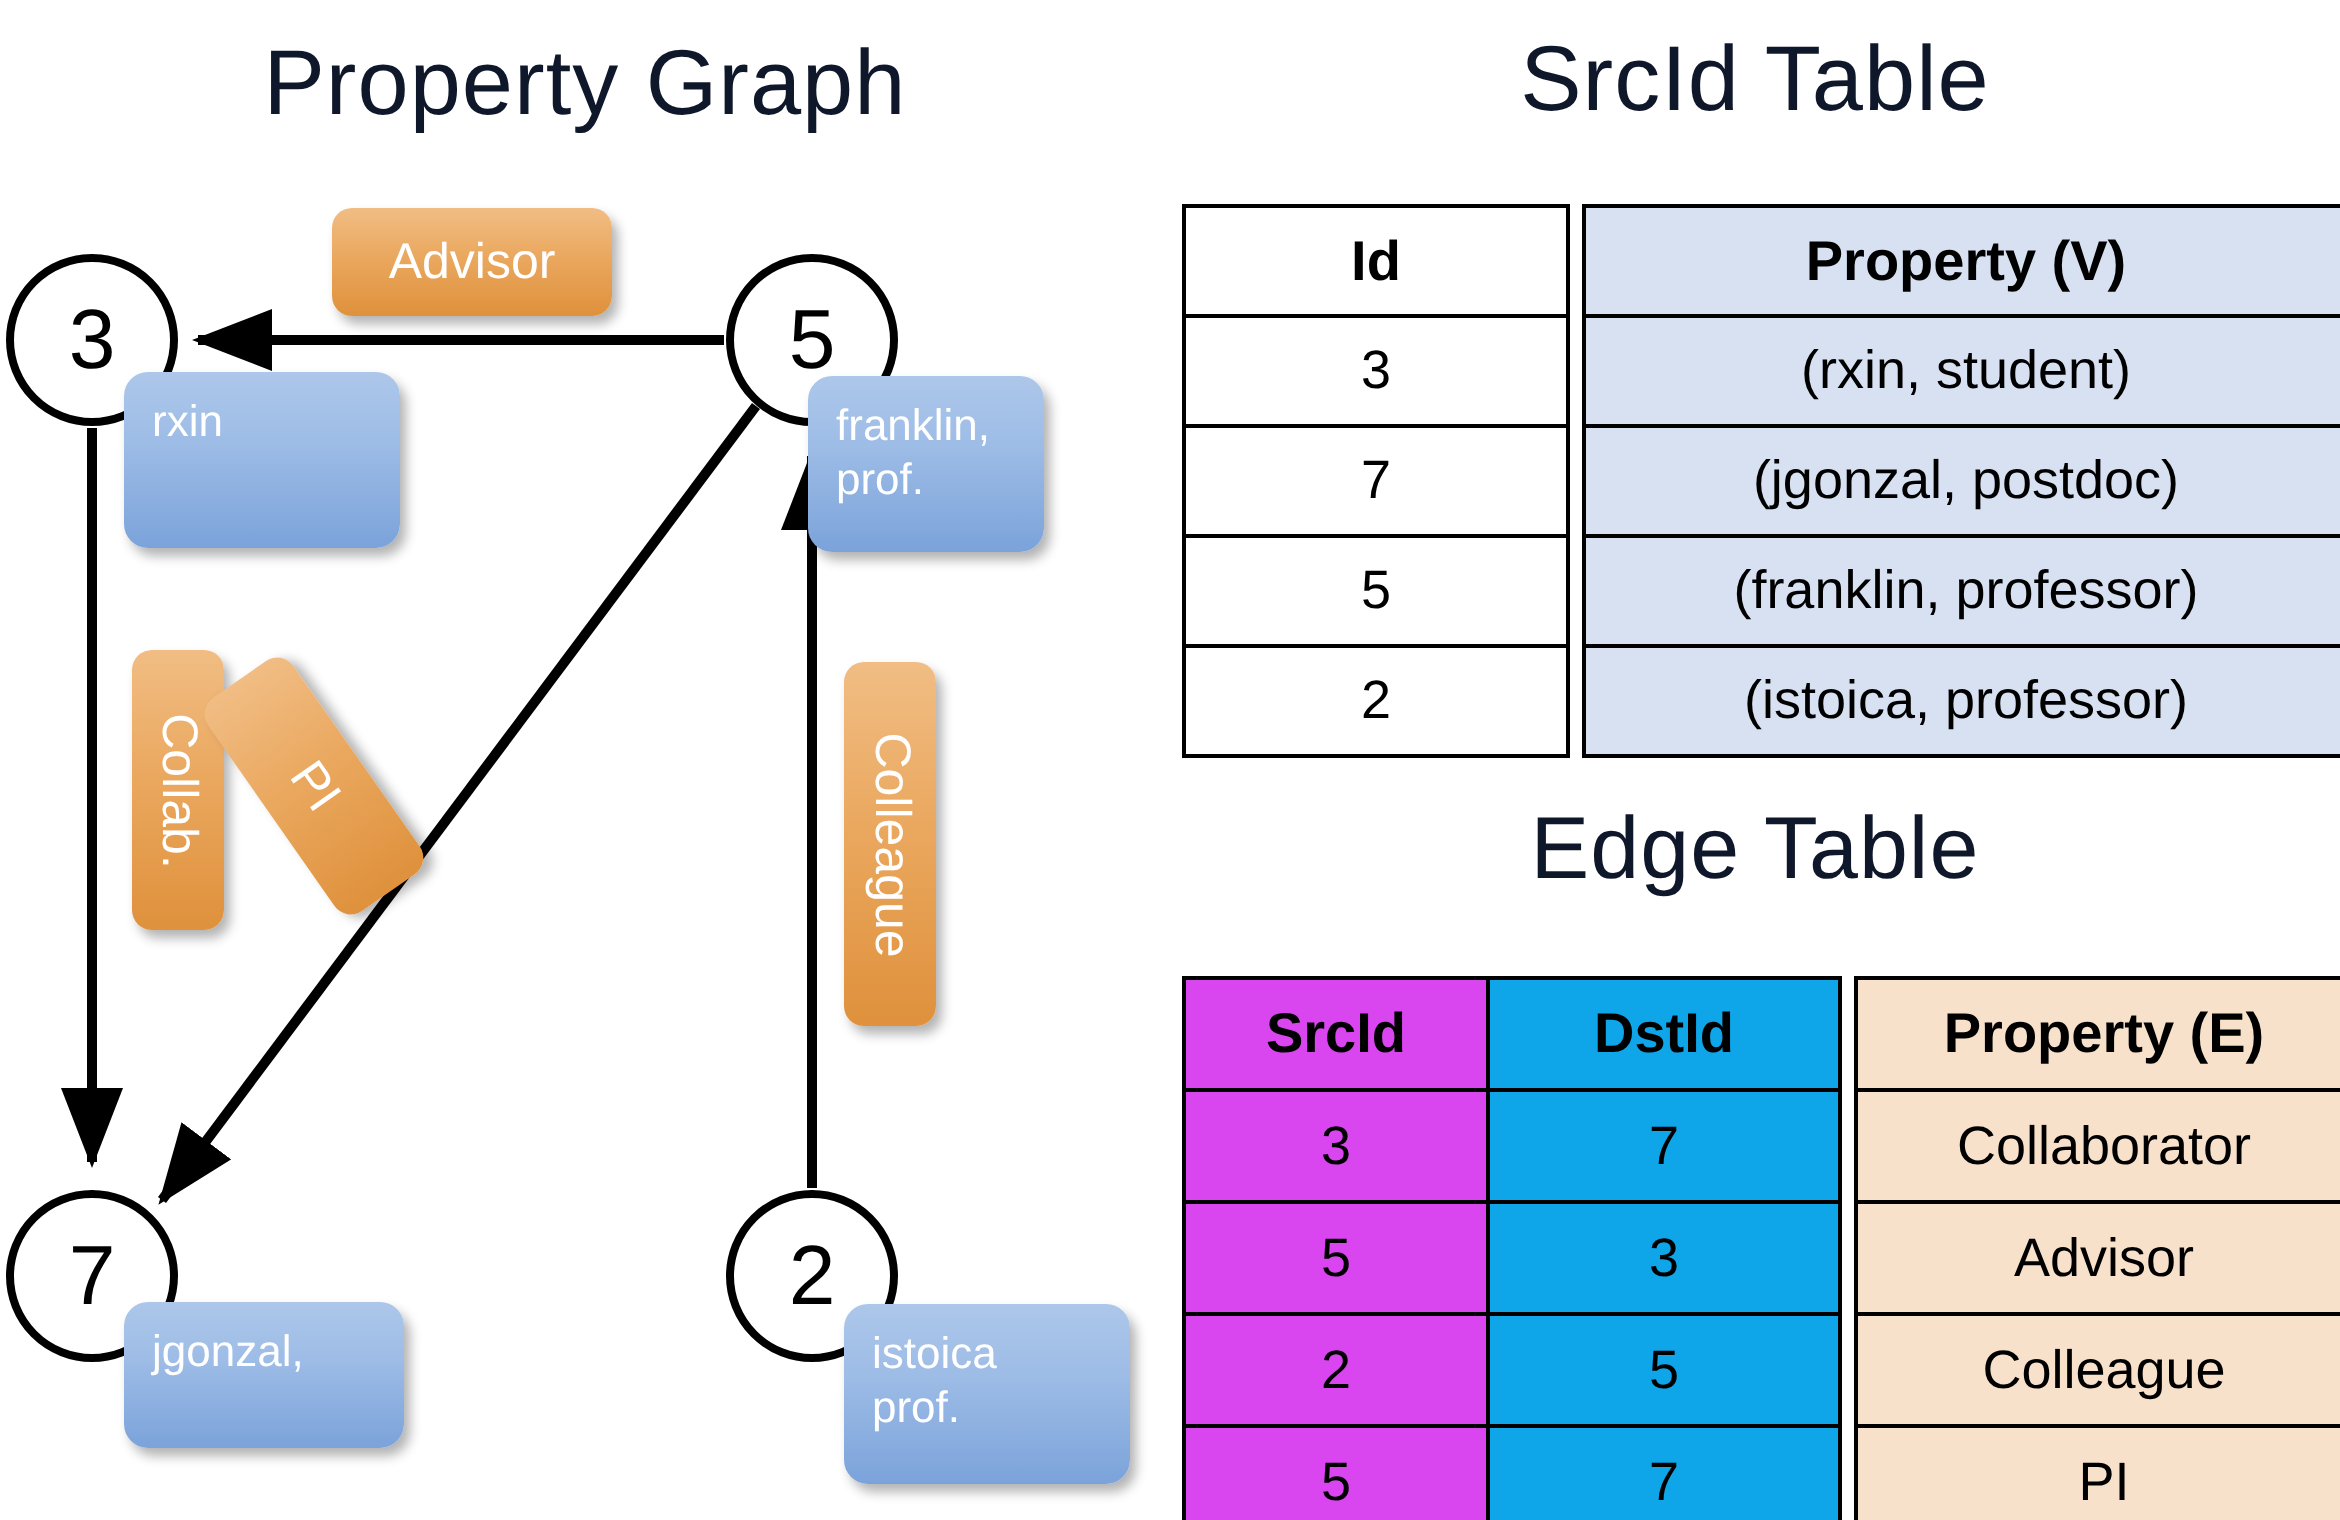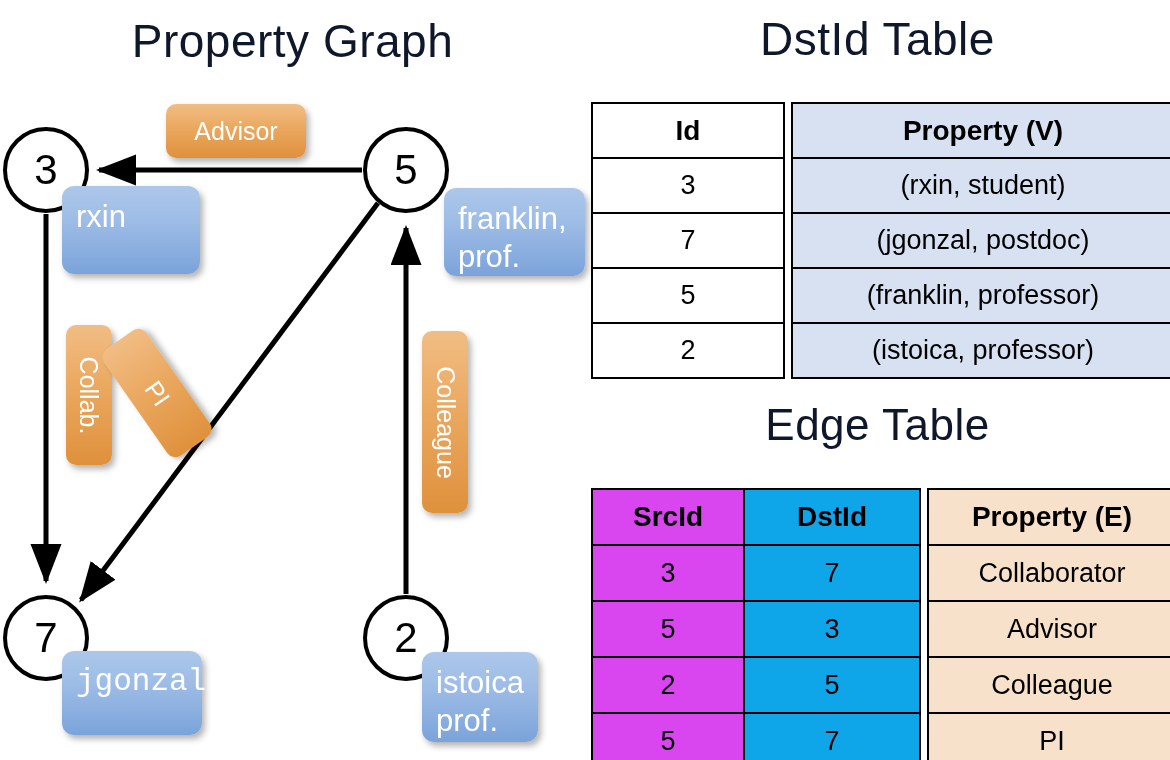--- a/index.html
+++ b/index.html
@@ -63,31 +63,31 @@
   #node-7 { left: 3px;   top: 595px; }
   #node-2 { left: 363px; top: 595px; }
 
   
   .prop-box {
     position: absolute;
     border-radius: 12px;
     background: linear-gradient(to bottom, #adc7ea 0%, #9dbce6 40%, #7ba3da 100%);
     box-shadow: 3px 4px 6px rgba(0,0,0,0.30);
     color: #ffffff;
-    font-size: 31px;
+    font-size: 22px;
     font-weight: 300;
     line-height: 1.22;
     padding: 12px 0 0 14px;
     box-sizing: border-box;
     z-index: 5;
   }
   #box-rxin     { left: 62px;  top: 186px; width: 138px; height: 88px; }
-  #box-franklin { left: 444px; top: 188px; width: 141px; height: 88px; }
-  #box-jgonzal  { left: 62px;  top: 651px; width: 140px; height: 84px; font-family: Liberation Mono, monospace; }
-  #box-istoica  { left: 422px; top: 652px; width: 116px; height: 90px; }
+  #box-franklin { left: 404px; top: 188px; width: 118px; height: 88px; }
+  #box-jgonzal  { left: 62px;  top: 651px; width: 140px; height: 73px; }
+  #box-istoica  { left: 422px; top: 652px; width: 143px; height: 90px; }
 
   
   .edge-label {
     position: absolute;
     border-radius: 10px;
     background: linear-gradient(to bottom, #f1bd84 0%, #eaa85f 45%, #df913c 100%);
     box-shadow: 3px 4px 6px rgba(0,0,0,0.30);
     color: #ffffff;
     font-size: 25px;
     font-weight: 300;
@@ -136,21 +136,21 @@
   #edge-table { left: 591px; top: 488px; width: 578px; }
   #edge-table td { height: 54px; }
   .e-src  { width: 150px; background: #d946ef; }
   .e-dst  { width: 174px; background: #0ea5e9; }
   .e-prop { width: 246px; background: #f8e1ca; }
 </style>
 </head>
 <body>
 
 <div class="title" id="title-property-graph">Property Graph</div>
-<div class="title" id="title-vertex-table">DstId Table</div>
+<div class="title" id="title-vertex-table">SrcId Table</div>
 <div class="title" id="title-edge-table">Edge Table</div>
 
 <div id="graph-panel">
 
   <svg id="graph-edges" viewBox="0 0 585 760">
     <defs>
       <marker id="arrowhead" markerWidth="9" markerHeight="9" refX="7.4" refY="3.1" orient="auto" markerUnits="strokeWidth">
         <path d="M0,0 L8,3.1 L0,6.2 z" fill="#000"></path>
       </marker>
     </defs>

